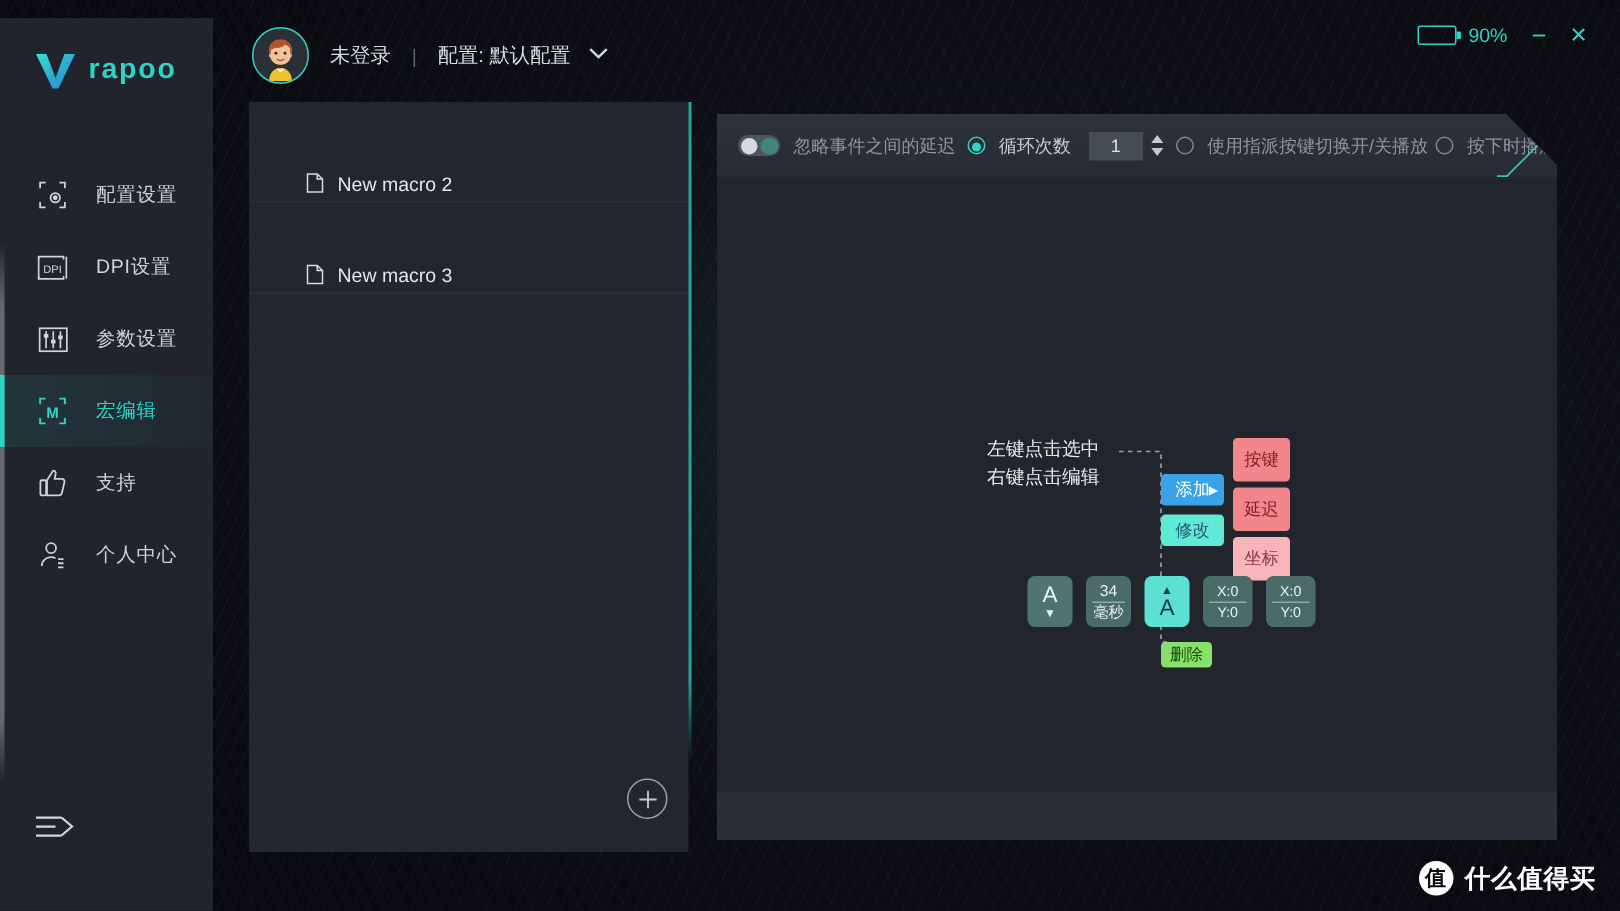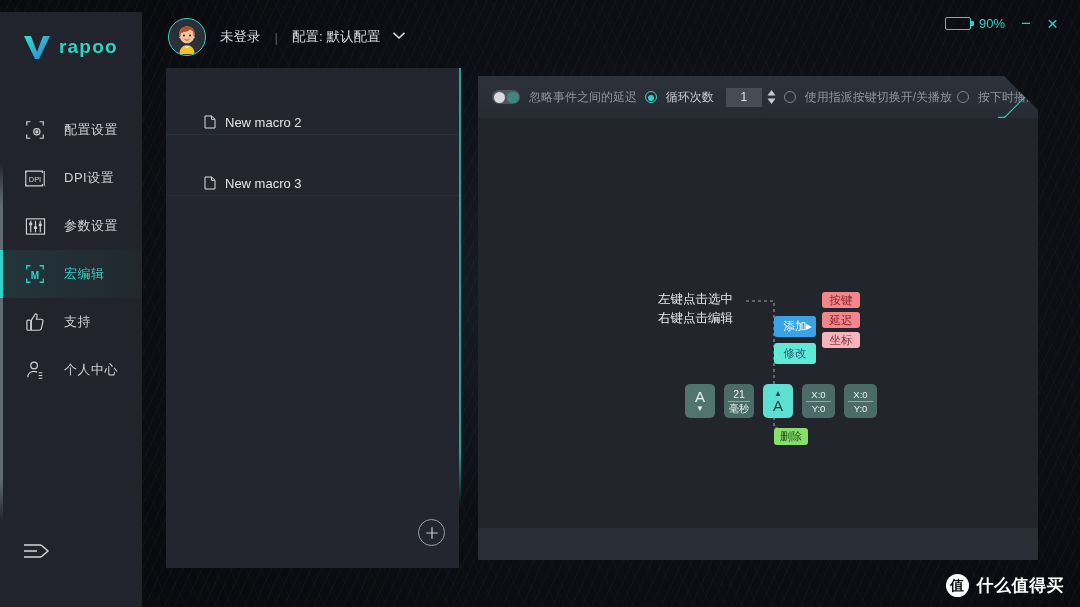--- a/index.html
+++ b/index.html
@@ -198,21 +198,21 @@
     width: 42px; height: 21px; border-radius: 3px;
     display: flex; align-items: center; justify-content: center;
     font-size: 11.5px; cursor: pointer; margin-bottom: 6px; position: relative;
   }
   .ctx-item.primary { background: #3aa3e8; color: #ffffff; }
   .ctx-item.secondary { background: #5eead4; color: #2a5a7a; }
   .ctx-item .arr { position: absolute; right: 4px; font-size: 8px; }
 
   .sub-menu { position: absolute; left: 344px; top: 174px; }
   .sub-item {
-    width: 38px; height: 16px; border-radius: 3px;
+    width: 38px; height: 29px; border-radius: 3px;
     display: flex; align-items: center; justify-content: center;
     font-size: 11.5px; cursor: pointer; margin-bottom: 4px;
   }
   .sub-item.red { background: #f2868b; color: #7d1f25; }
   .sub-item.pink { background: #f7b4bb; color: #8a3a43; }
 
   .seq-row { position: absolute; left: 207px; top: 266px; display: flex; gap: 9px; }
   .tile {
     width: 30px; height: 34px; border-radius: 5px;
     background: #50756e; display: flex; flex-direction: column;
@@ -484,21 +484,21 @@
         </div>
       </div>
 
       <div class="seq-row">
         <div class="tile key">
           <span class="ltr">A</span>
           <span class="ar">▼</span>
         </div>
 
         <div class="tile delay">
-          <span class="top">21</span>
+          <span class="top">34</span>
           <span class="sep"></span>
           <span class="bot">毫秒</span>
         </div>
 
         <div class="tile key active">
           <span class="ar">▲</span>
           <span class="ltr">A</span>
         </div>
 
         <div class="tile coord">

